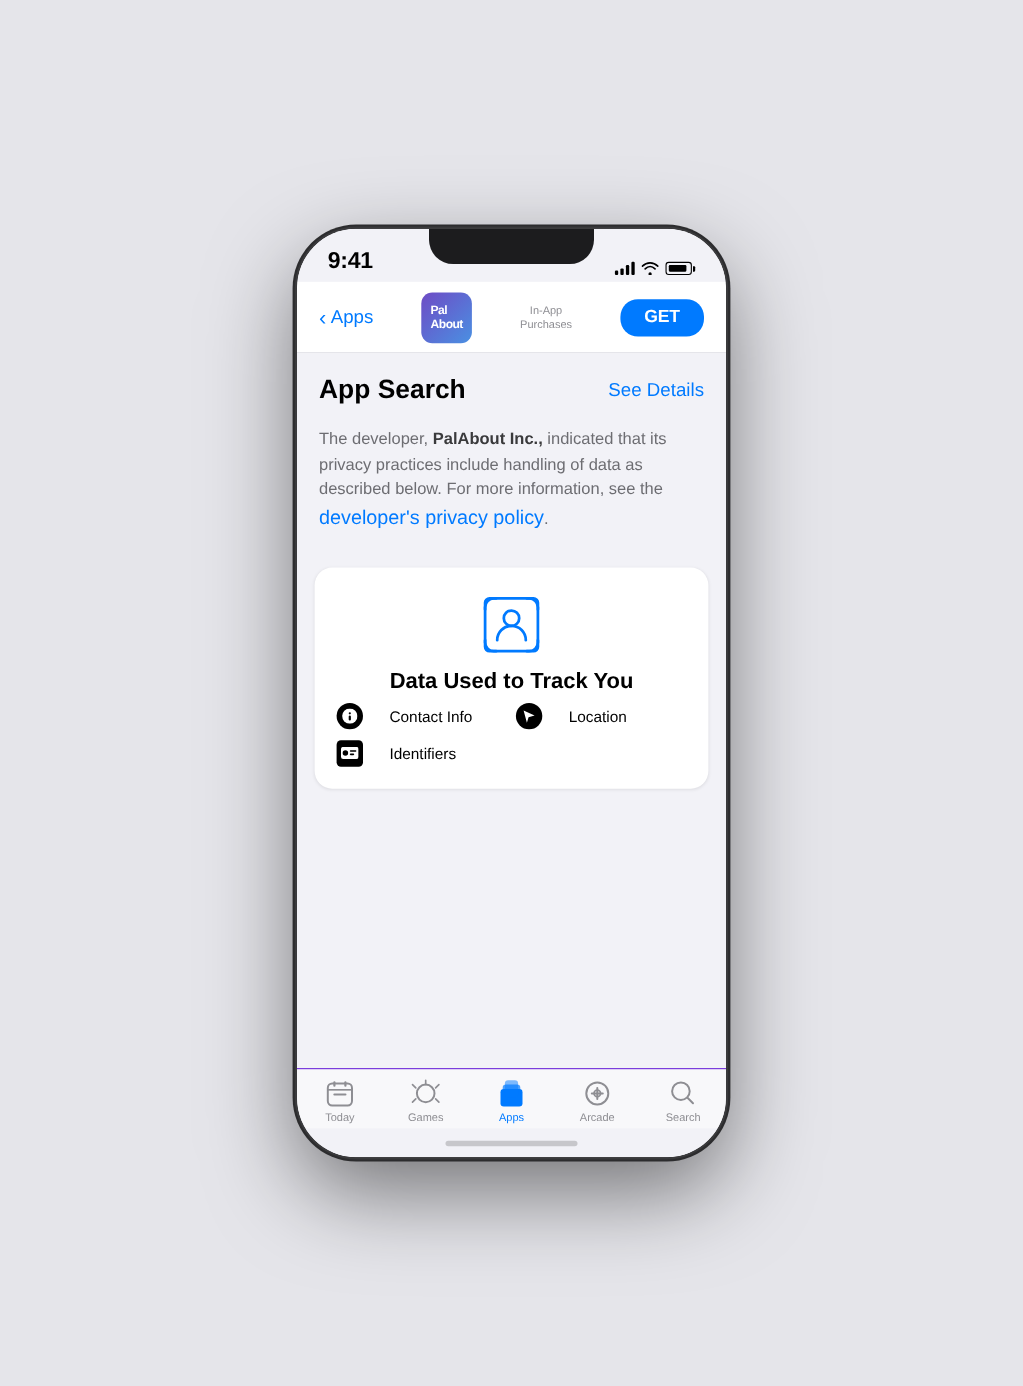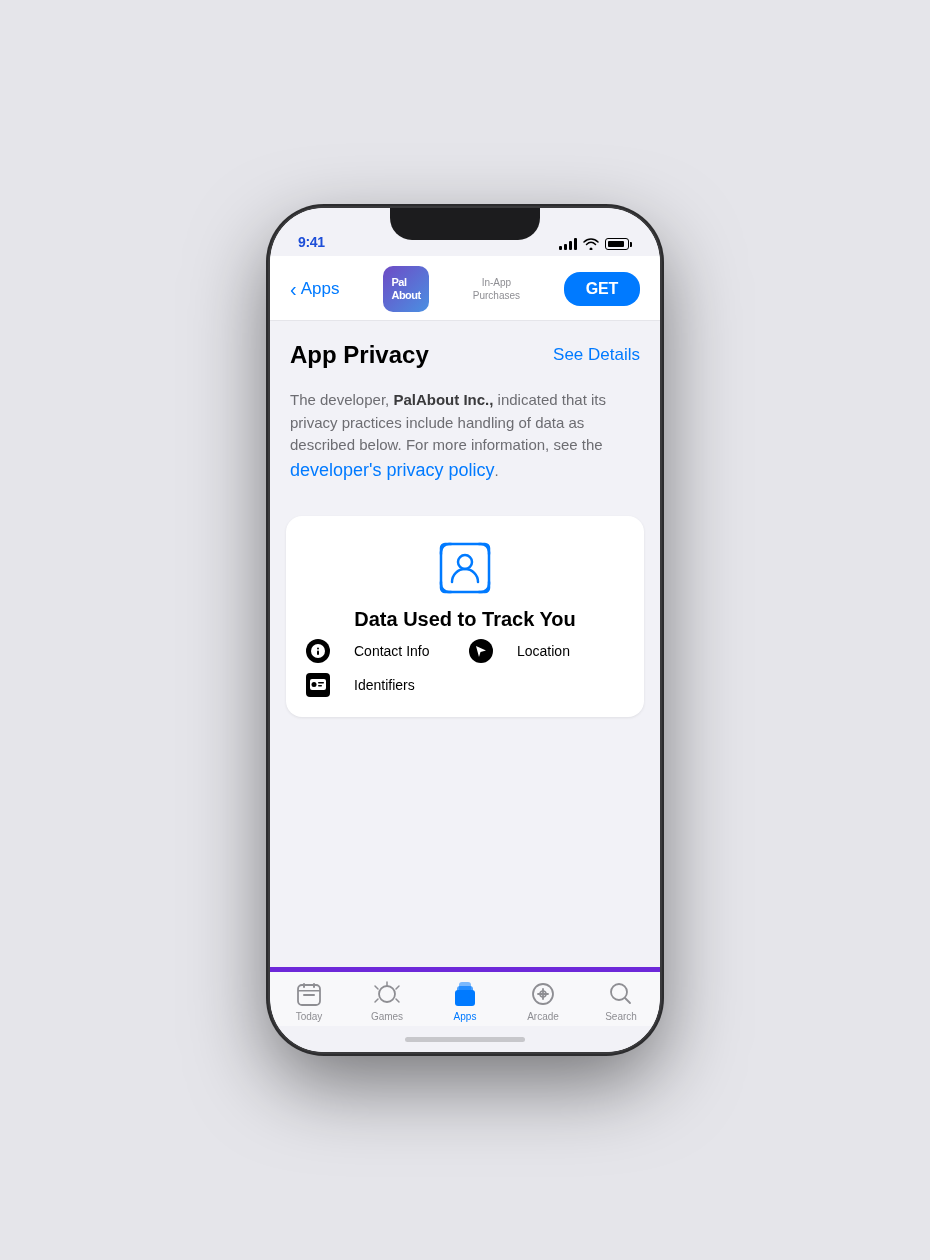--- a/index.html
+++ b/index.html
@@ -81,23 +81,23 @@
       align-items: flex-end;
       justify-content: space-between;
       padding: 0 28px 6px;
       background: #f2f2f7;
       position: relative;
       z-index: 5;
       flex-shrink: 0;
     }
 
     .status-time {
-      font-size: 14px;
+      font-size: 21px;
       font-weight: 600;
-      color: #1d4ed8;
+      color: #000000;
       letter-spacing: -0.3px;
     }
 
     .status-icons {
       display: flex;
       align-items: center;
       gap: 6px;
     }
 
     
@@ -346,21 +346,21 @@
 
     .data-item-label {
       font-size: 14px;
       color: #000;
       font-weight: 500;
     }
 
     
     .tab-bar {
       background: rgba(248,248,250,0.97);
-      border-top: 5px solid #6d28d9;
+      border-top: 1px solid #6d28d9;
       padding: 8px 0 4px;
       display: flex;
       justify-content: space-around;
       align-items: flex-start;
       flex-shrink: 0;
     }
 
     .tab-item {
       display: flex;
       flex-direction: column;
@@ -450,21 +450,21 @@
         <span style="font-size:10px;color:#8e8e93;text-align:center;line-height:1.3;">In-App<br>Purchases</span>
       </div>
 
       <button class="get-button">GET</button>
     </div>
 
     <div class="scroll-content">
 
       <div class="content-section">
         <div class="privacy-header-row">
-          <span class="app-privacy-title">App Privacy</span>
+          <span class="app-privacy-title">App Search</span>
           <span class="see-details-link">See Details</span>
         </div>
         <p class="privacy-description">
           The developer, <strong>PalAbout Inc.,</strong> indicated that its privacy practices include handling of data as described below. For more information, see the <span class="privacy-link">developer's privacy policy</span>.
         </p>
       </div>
 
       <div class="privacy-card">
         <div class="card-icon-wrapper">
           <div class="track-icon">

